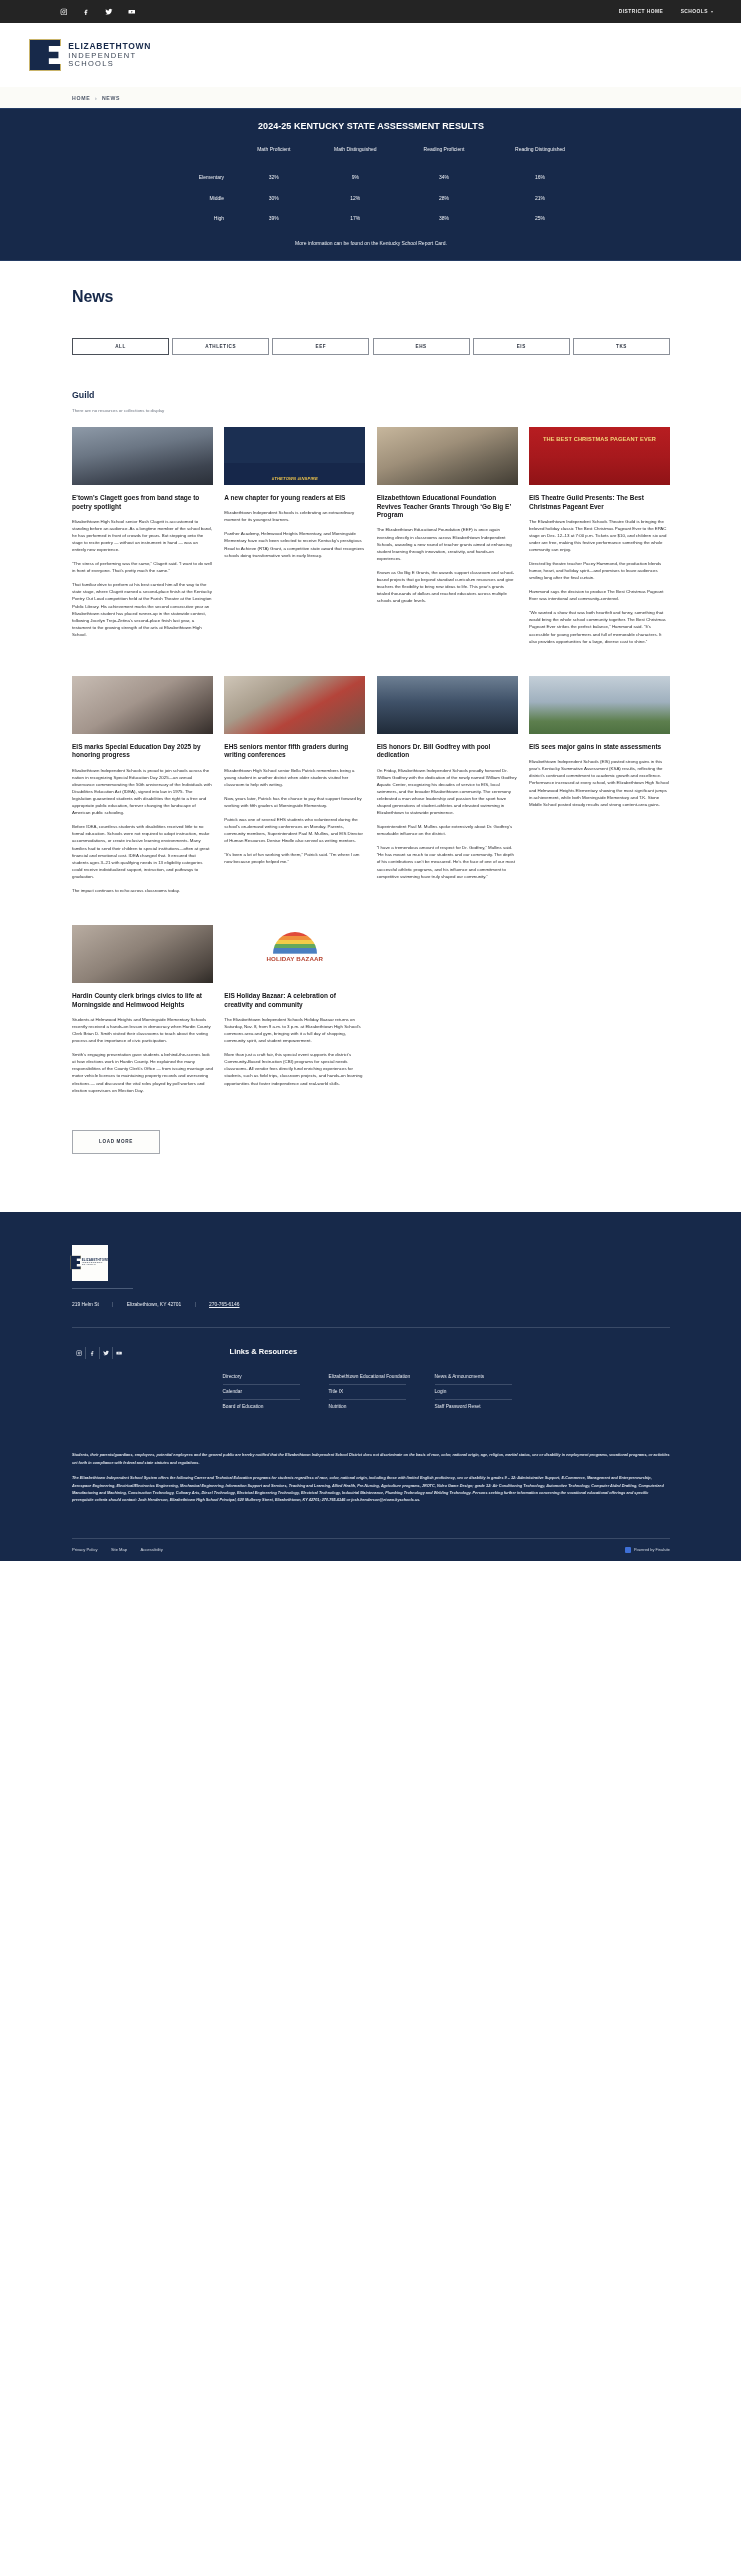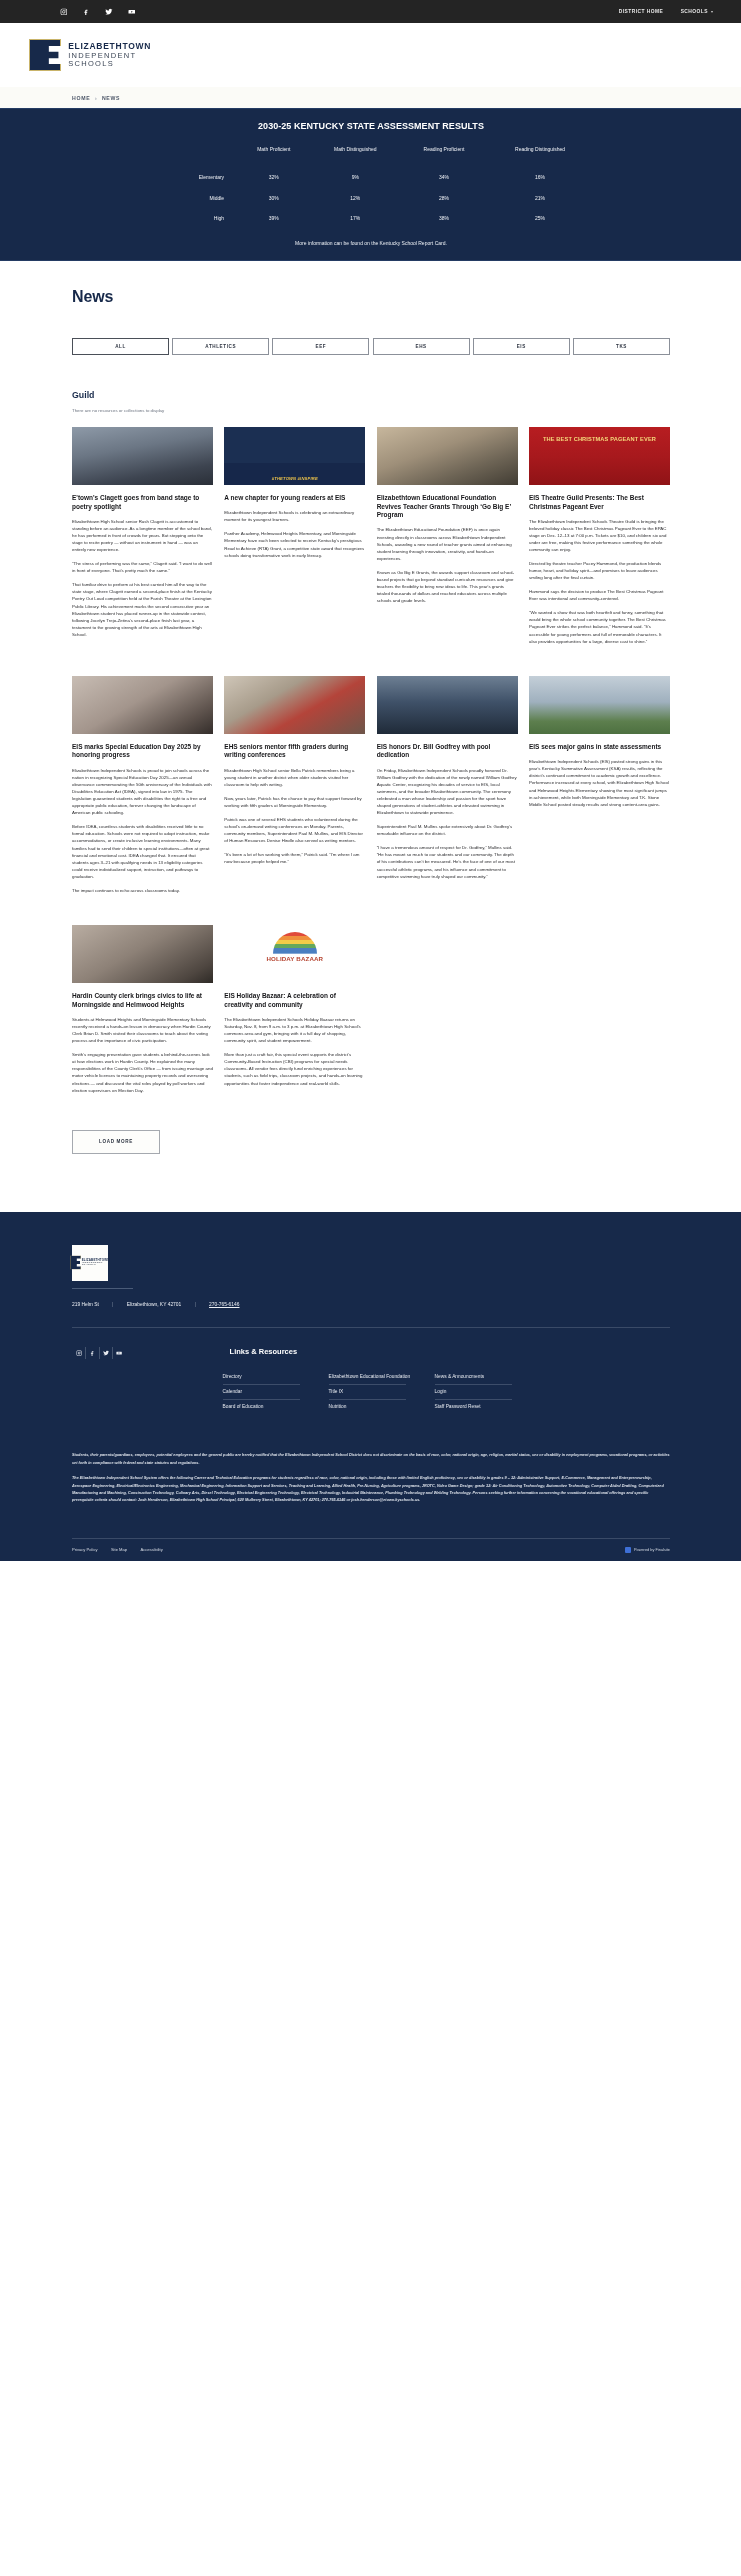--- a/index.html
+++ b/index.html
@@ -258,21 +258,21 @@
   </a>
 </div>
 
 <div class="breadcrumb">
   <a>HOME</a>
   <span class="bc-sep">›</span>
   <span>NEWS</span>
 </div>
 
 <section class="assess">
-  <div class="assess-title">2030-25 KENTUCKY STATE ASSESSMENT RESULTS</div>
+  <div class="assess-title">2024-25 KENTUCKY STATE ASSESSMENT RESULTS</div>
   <table class="assess-table">
     <thead>
         <tr>
       <th class="rowlab"></th>
       <th>Math Proficient</th>
       <th>Math Distinguished</th>
       <th>Reading Proficient</th>
       <th>Reading Distinguished</th>
     </tr>
       </thead>

